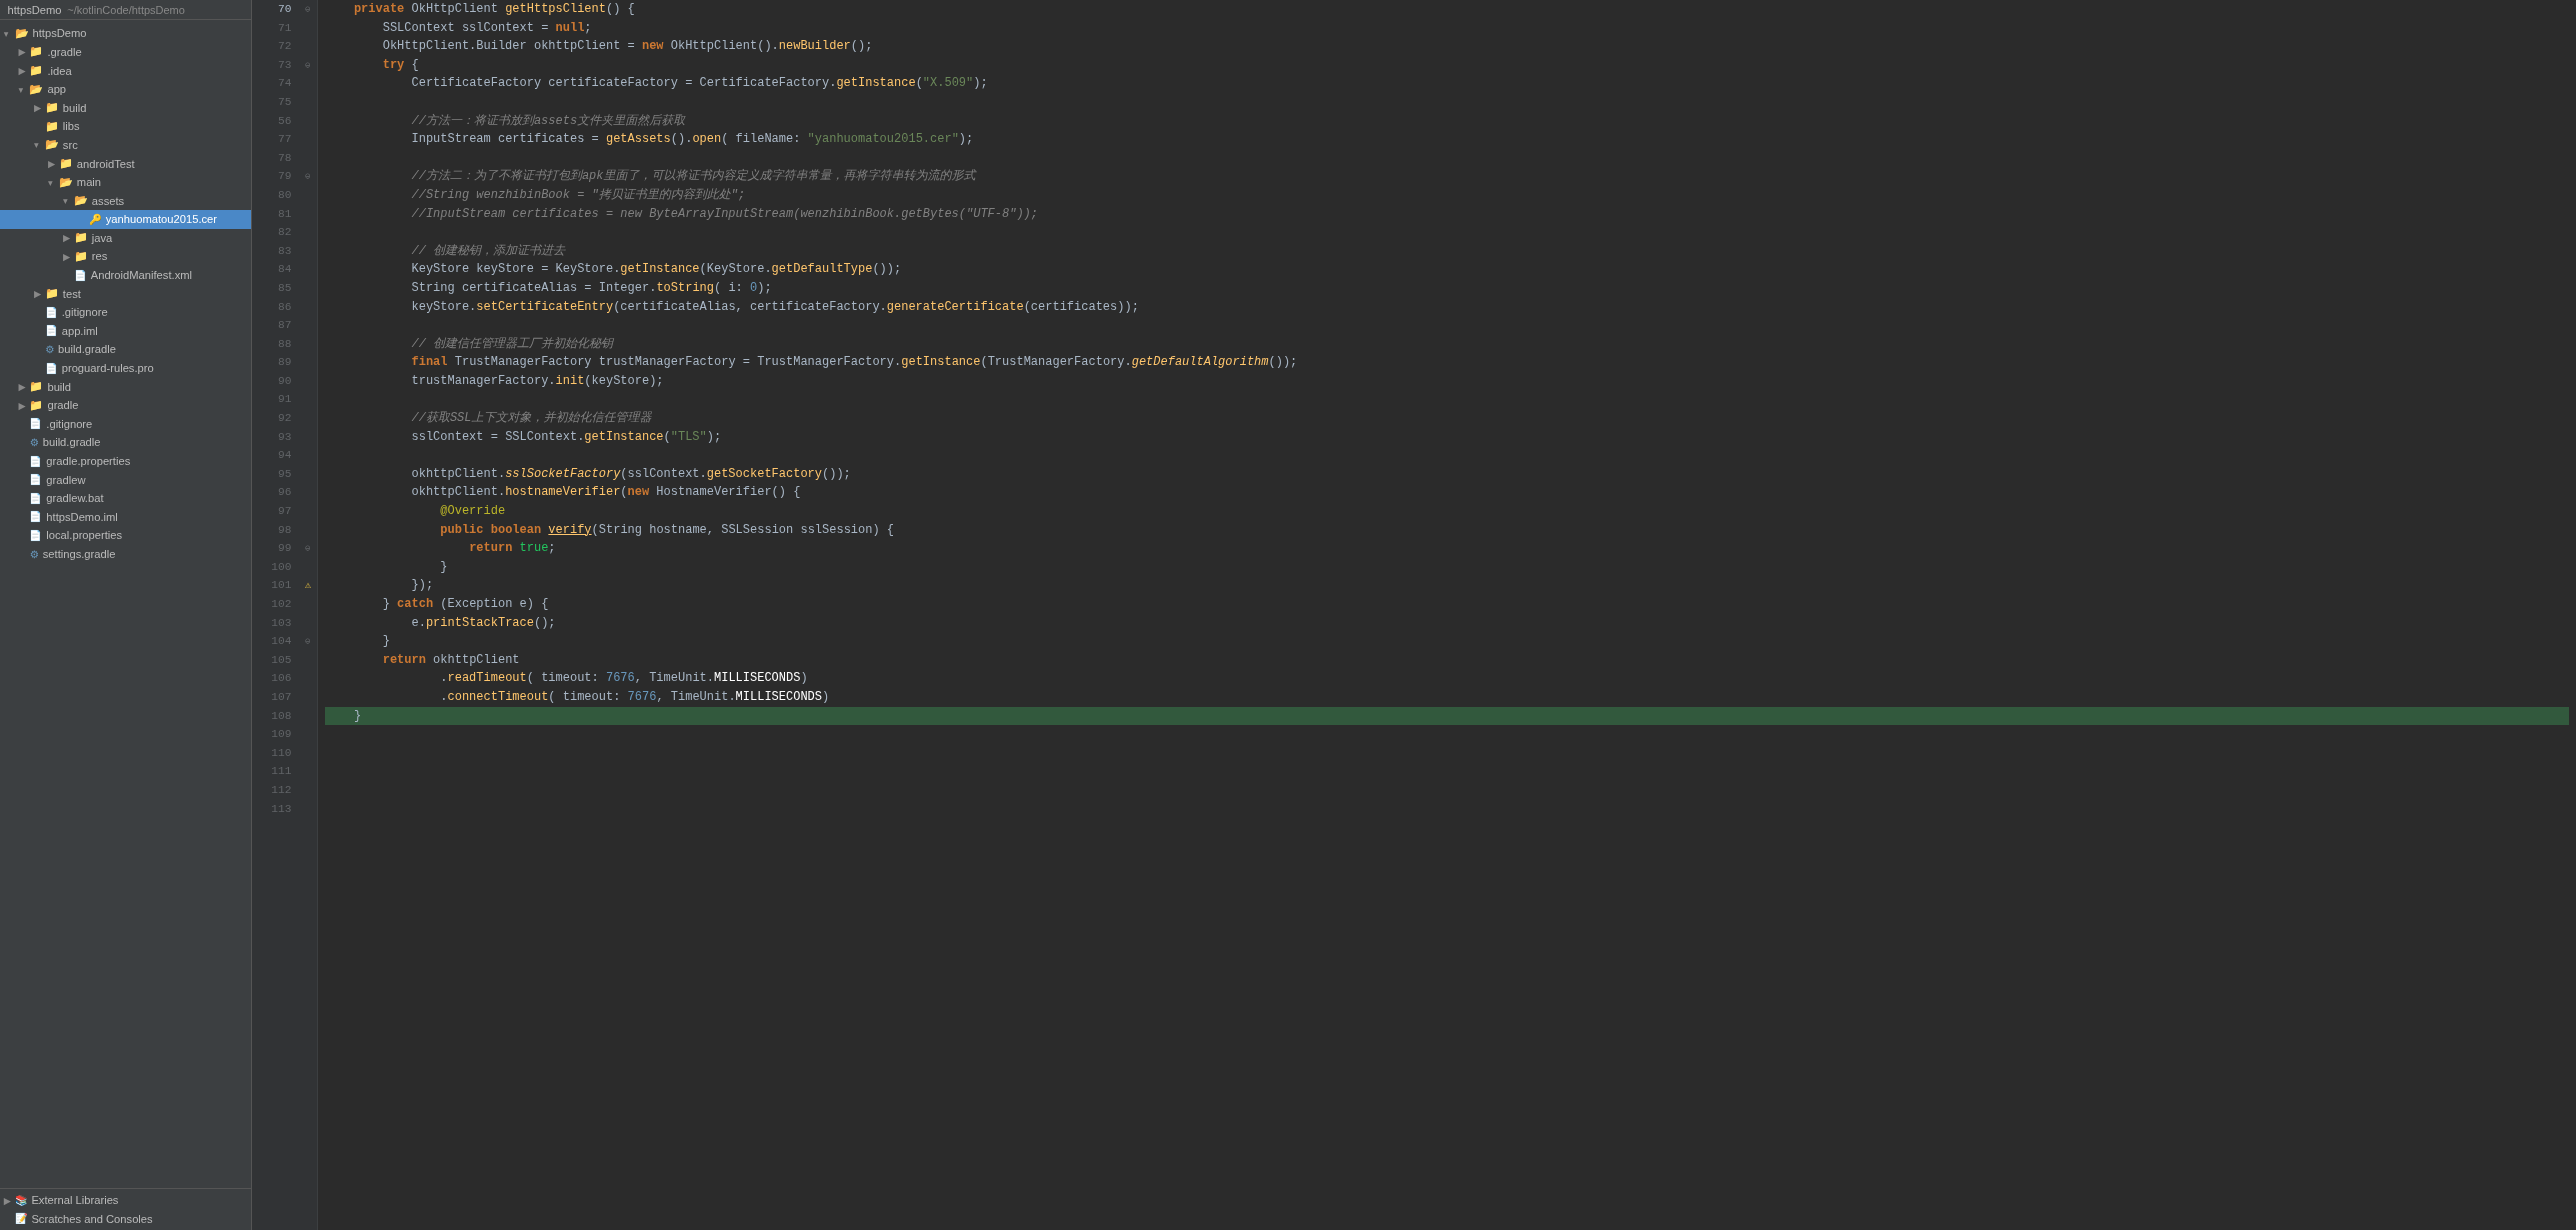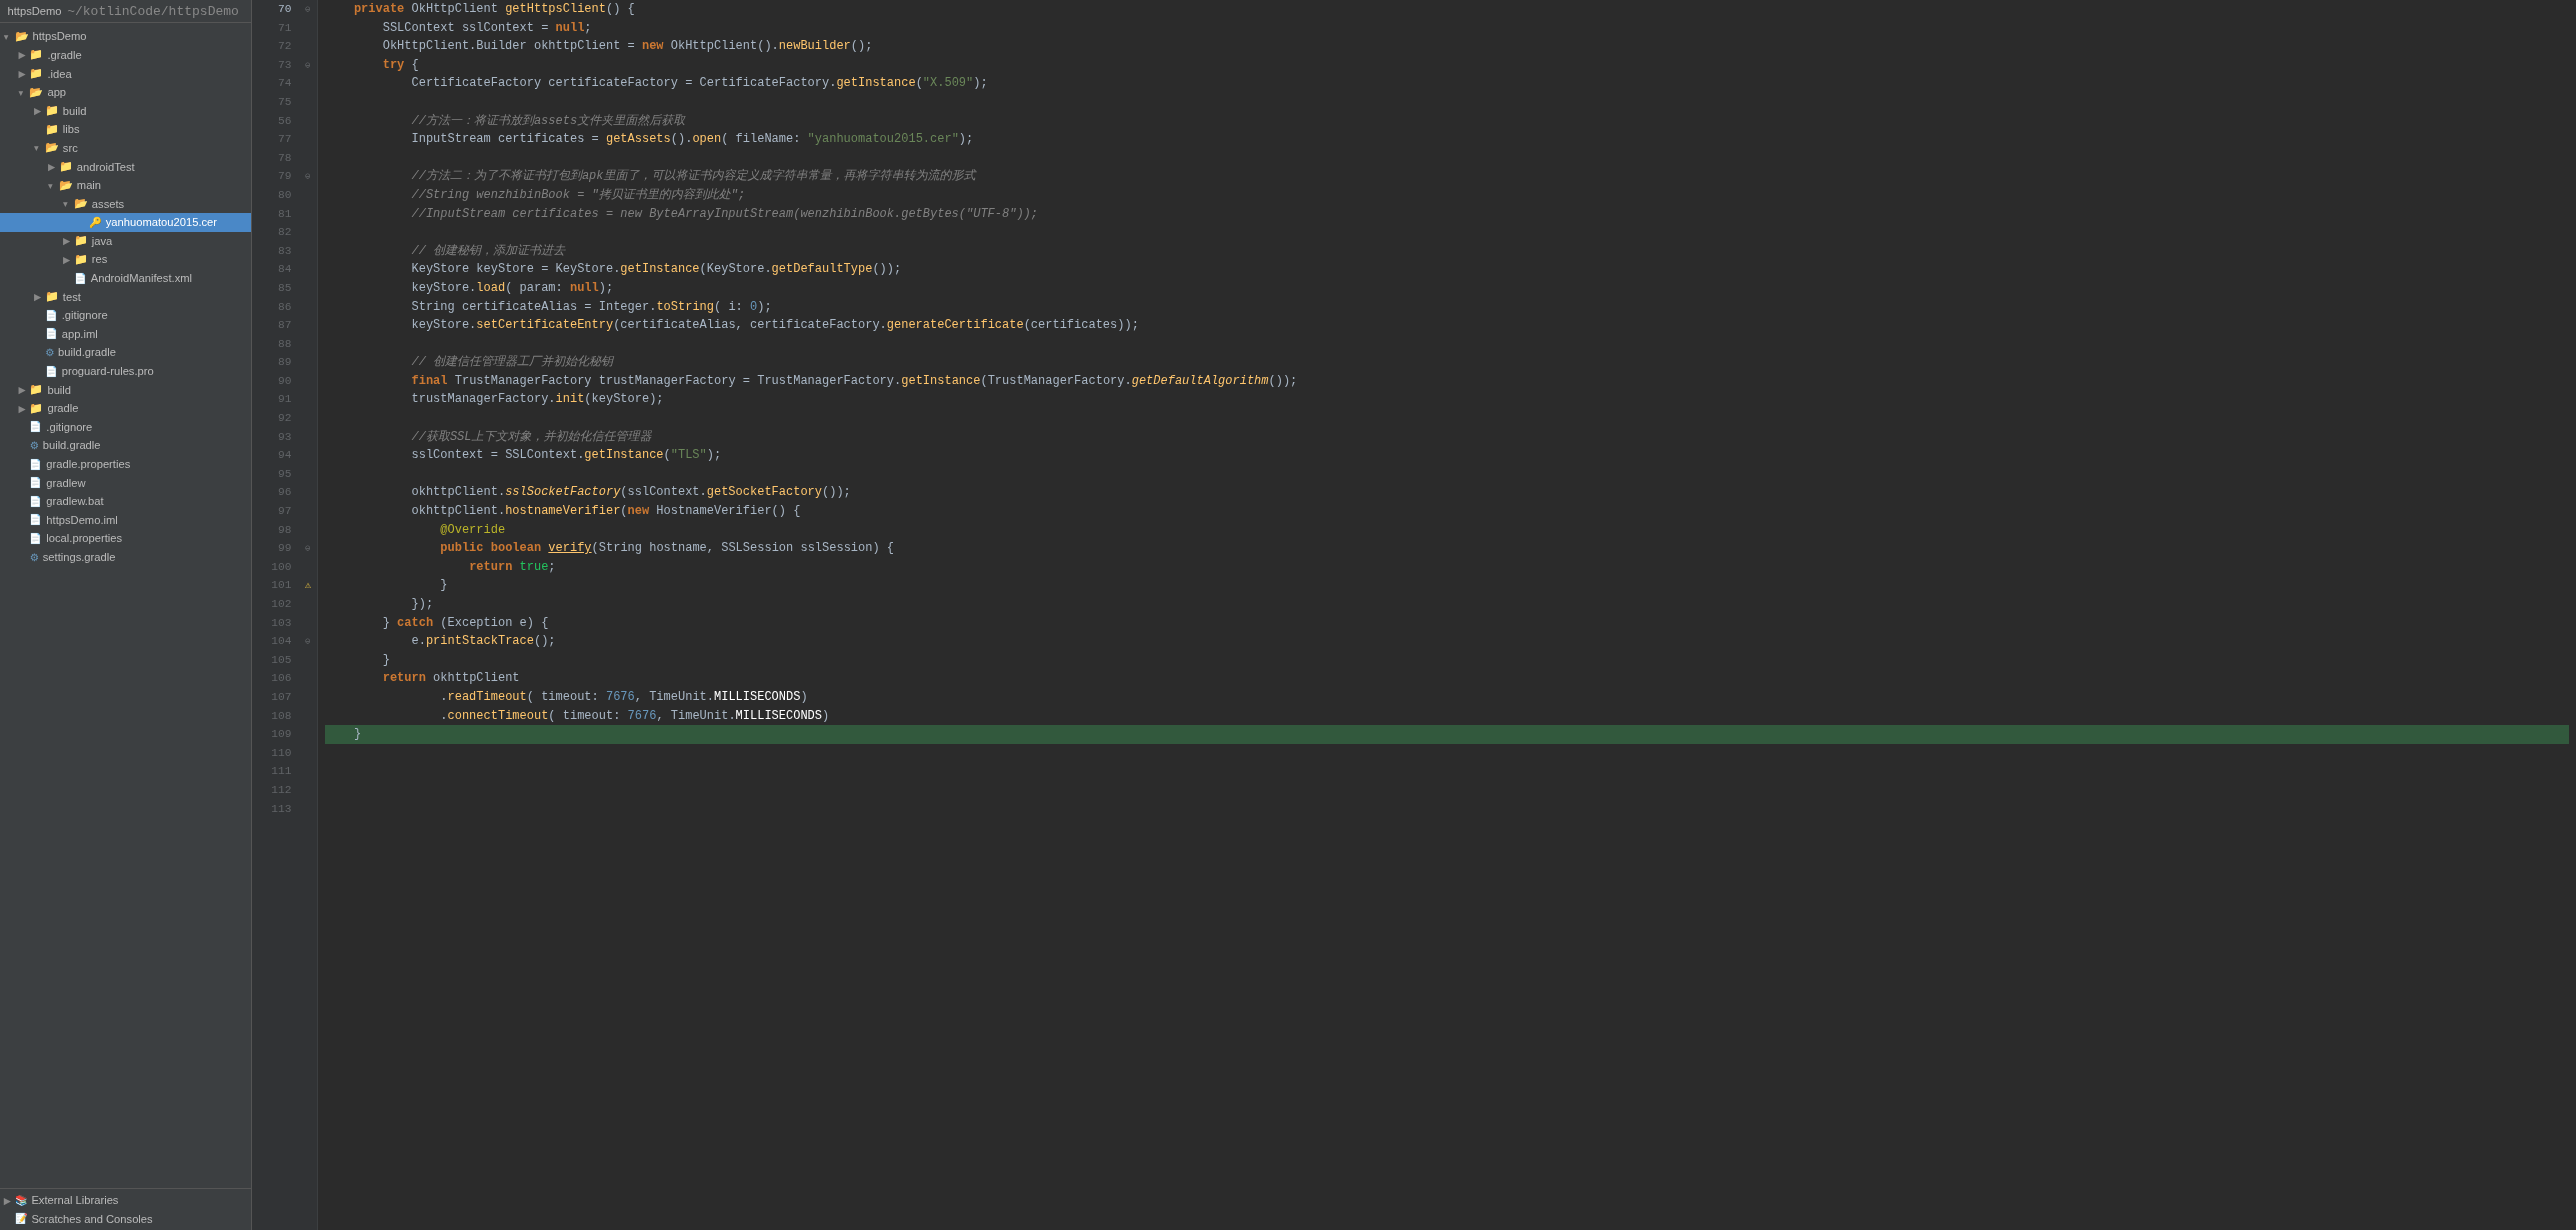--- a/index.html
+++ b/index.html
@@ -40,22 +40,21 @@
     }
 
     .sidebar-title {
       font-size: 11.2px;
       color: #bbbbbb;
       font-weight: normal;
     }
 
     .path-label {
       color: #888;
-      font-size: 13px;
-      font-family: Liberation Mono, monospace;
+      font-size: 11px;
     }
 
     .tree-container {
       flex: 1;
       padding: 3.7px 0;
       overflow-y: auto;
     }
 
     .tree-item {
       display: flex;
@@ -478,21 +477,20 @@
         <span class="code-line"></span>
         <span class="code-line">            <span class="cmt">//方法一：将证书放到</span><span class="cmt italic-cmt">assets</span><span class="cmt">文件夹里面然后获取</span></span>
         <span class="code-line">            <span class="type">InputStream</span> certificates = <span class="fn">getAssets</span>().<span class="fn">open</span>( <span class="param">fileName:</span> <span class="str">"yanhuomatou2015.cer"</span>);</span>
         <span class="code-line"></span>
         <span class="code-line">            <span class="cmt">//方法二：为了不将证书打包到apk里面了，可以将证书内容定义成字符串常量，再将字符串转为流的形式</span></span>
         <span class="code-line">            <span class="cmt">//String wenzhibinBook = "拷贝证书里的内容到此处";</span></span>
         <span class="code-line">            <span class="cmt">//InputStream certificates = new ByteArrayInputStream(wenzhibinBook.getBytes("UTF-8"));</span></span>
         <span class="code-line"></span>
         <span class="code-line">            <span class="cmt">// 创建秘钥，添加证书进去</span></span>
         <span class="code-line">            <span class="type">KeyStore</span> keyStore = <span class="type">KeyStore</span>.<span class="fn">getInstance</span>(<span class="type">KeyStore</span>.<span class="fn">getDefaultType</span>());</span>
-        <span class="code-line">            keyStore.<span class="fn">load</span>( <span class="param">param:</span> <span class="kw">null</span>);</span>
         <span class="code-line">            <span class="type">String</span> certificateAlias = <span class="type">Integer</span>.<span class="fn">toString</span>( <span class="param">i:</span> <span class="num">0</span>);</span>
         <span class="code-line">            keyStore.<span class="fn">setCertificateEntry</span>(certificateAlias, certificateFactory.<span class="fn">generateCertificate</span>(certificates));</span>
         <span class="code-line"></span>
         <span class="code-line">            <span class="cmt">// 创建信任管理器工厂并初始化秘钥</span></span>
         <span class="code-line">            <span class="kw">final</span> <span class="type">TrustManagerFactory</span> trustManagerFactory = <span class="type">TrustManagerFactory</span>.<span class="fn">getInstance</span>(<span class="type">TrustManagerFactory</span>.<span class="fn" style="font-style:italic">getDefaultAlgorithm</span>());</span>
         <span class="code-line">            trustManagerFactory.<span class="fn">init</span>(keyStore);</span>
         <span class="code-line"></span>
         <span class="code-line">            <span class="cmt">//获取SSL上下文对象，并初始化信任管理器</span></span>
         <span class="code-line">            sslContext = <span class="type">SSLContext</span>.<span class="fn">getInstance</span>(<span class="str">"TLS"</span>);</span>
         <span class="code-line"></span>

